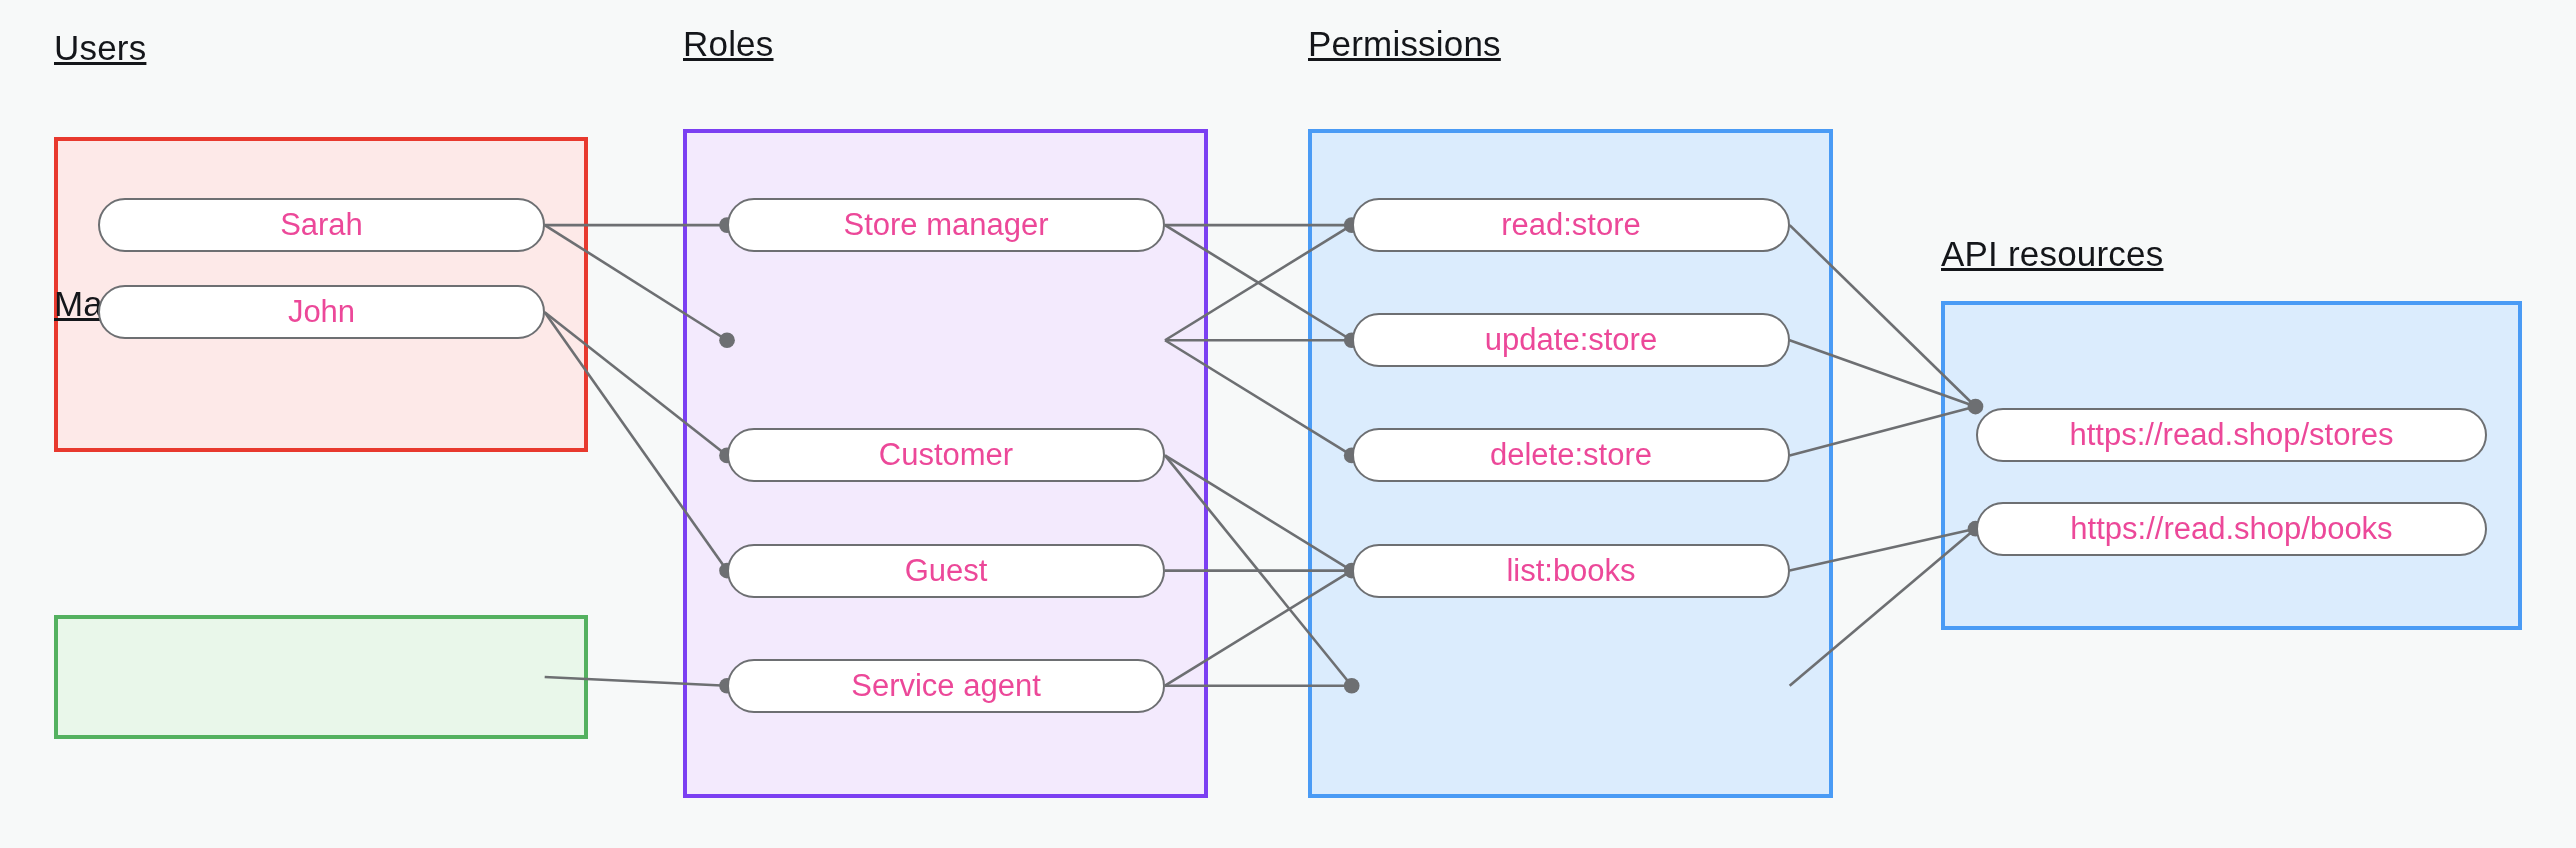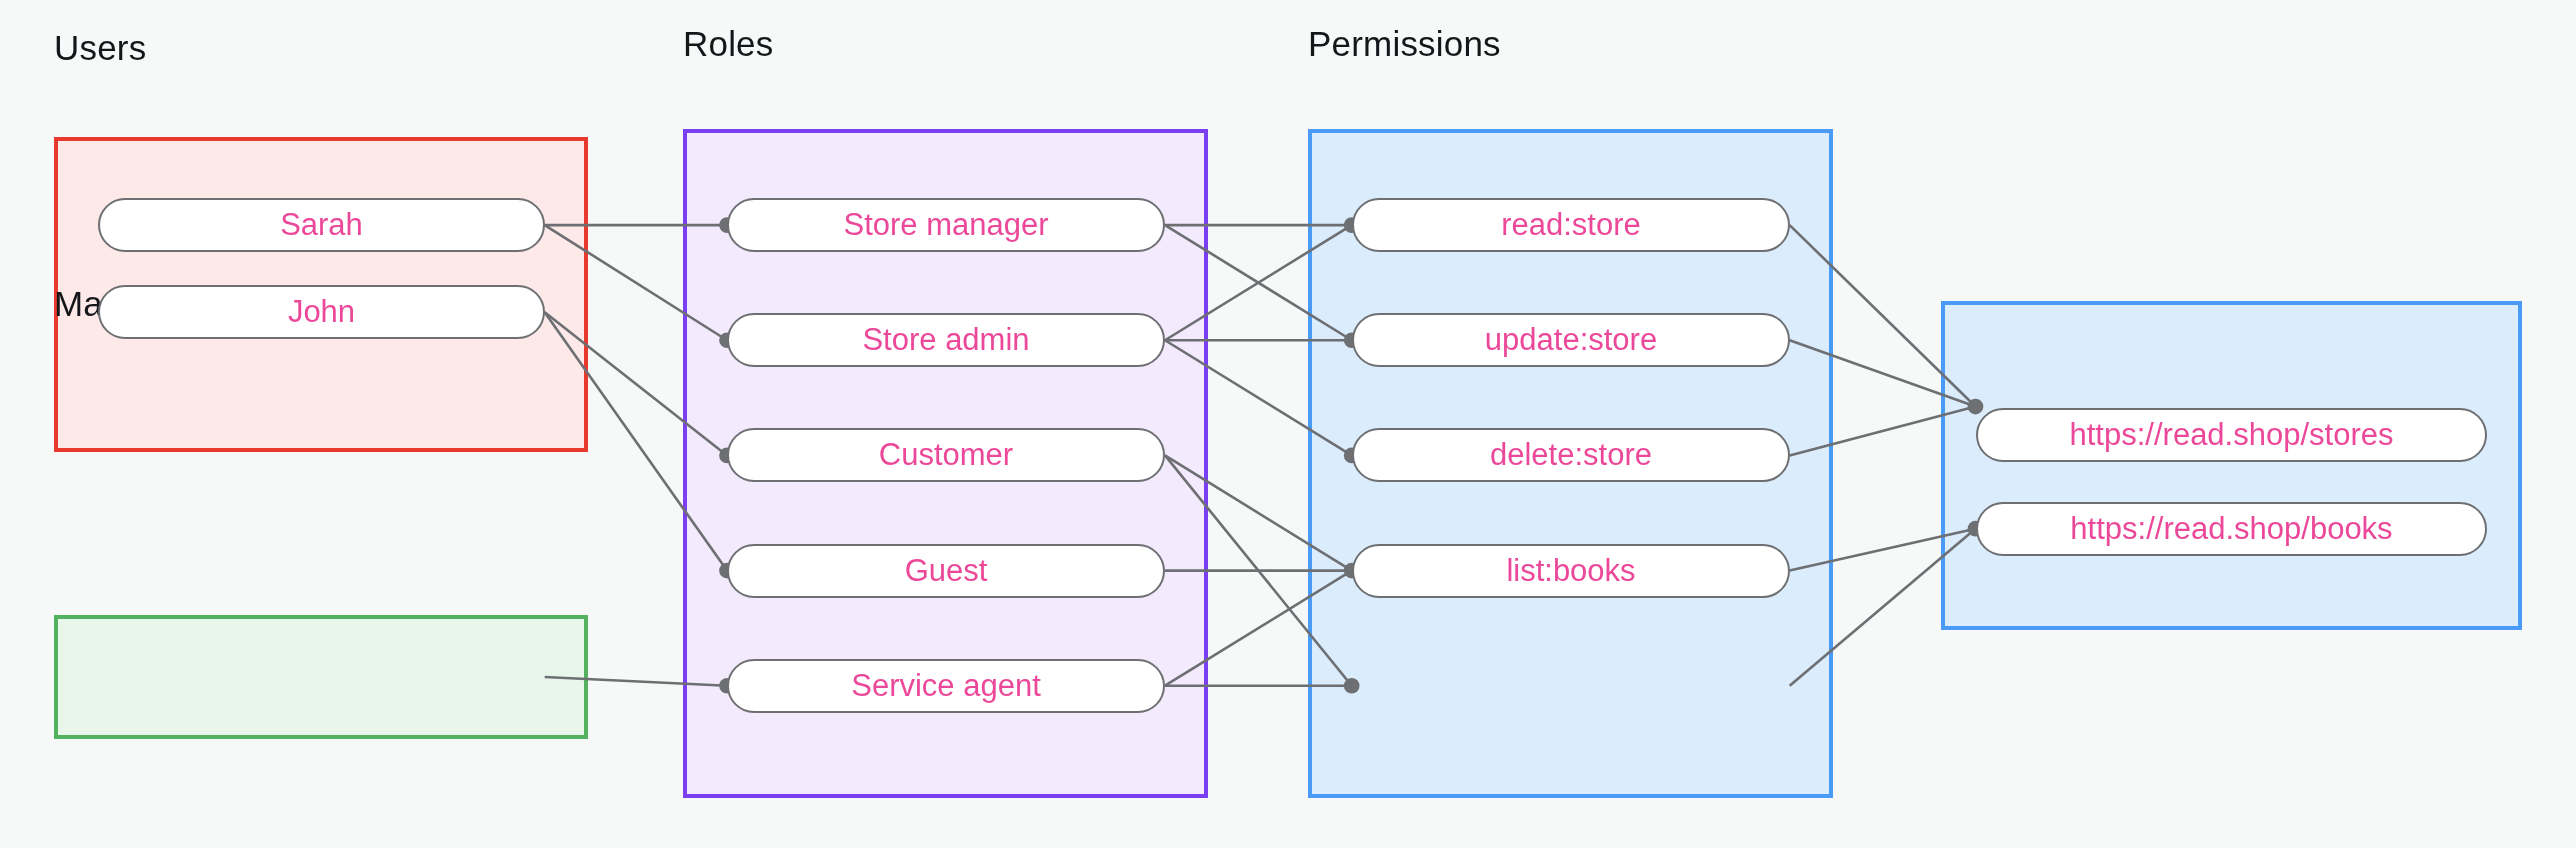--- a/index.html
+++ b/index.html
@@ -13,20 +13,21 @@
   #canvas{position:absolute;inset:0;}
   svg.edges{position:absolute;left:0;top:0;width:2576px;height:848px;pointer-events:none;z-index:5;}
 
   .group-label{
     position:absolute;
     font-size:35px;
     color:#14161a;
     letter-spacing:0.2px;
     white-space:nowrap;
     z-index:2;
+    text-decoration:underline;
   }
 
   .group-box{
     position:absolute;
     box-sizing:border-box;
     border-width:4.4px;
     border-style:solid;
     z-index:1;
   }
   .g-users{border-color:#e8392e;background:#fde9e8;}
@@ -90,27 +91,27 @@
     </svg>
 <div class="group-box g-users" style="left: 54px; top: 137px; width: 534px; height: 315px;"></div>
     <div class="group-label" style="left: 54px; top: 28px;">Users</div>
     <div class="node" style="left: 98px; top: 198px; width: 447px; height: 54px;">Sarah</div>
     <div class="node" style="left: 98px; top: 285px; width: 447px; height: 54px;">John</div>
     <div class="group-box g-m2m" style="left: 54px; top: 615px; width: 534px; height: 124px;"></div>
     <div class="group-label" style="left: 54px; top: 284px;">Machine-to-machine apps</div>
     <div class="group-box g-roles" style="left: 683px; top: 129px; width: 525px; height: 669px;"></div>
     <div class="group-label" style="left: 683px; top: 24.4px;">Roles</div>
     <div class="node" style="left: 727px; top: 198px; width: 438px; height: 54px;">Store manager</div>
-    <div class="node" style="left: 727px; top: 313px; width: 438px; height: 54px;">Store admin</div>
     <div class="node" style="left: 727px; top: 428px; width: 438px; height: 54px;">Customer</div>
     <div class="node" style="left: 727px; top: 544px; width: 438px; height: 54px;">Guest</div>
     <div class="node" style="left: 727px; top: 659px; width: 438px; height: 54px;">Service agent</div>
     <div class="group-box g-perms" style="left: 1308px; top: 129px; width: 525px; height: 669px;"></div>
     <div class="group-label" style="left: 1308px; top: 24.4px;">Permissions</div>
     <div class="node" style="left: 1352px; top: 198px; width: 438px; height: 54px;">read:store</div>
     <div class="node" style="left: 1352px; top: 313px; width: 438px; height: 54px;">update:store</div>
     <div class="node" style="left: 1352px; top: 428px; width: 438px; height: 54px;">delete:store</div>
     <div class="node" style="left: 1352px; top: 544px; width: 438px; height: 54px;">list:books</div>
     <div class="group-box g-api" style="left: 1941px; top: 301px; width: 581px; height: 329px;"></div>
+    <div class="group-label" style="left: 1941px; top: 234px;">API resources</div>
     <div class="node" style="left: 1976px; top: 380px; width: 511px; height: 54px; margin-top: 28px;">https://read.shop/stores</div>
     <div class="node" style="left: 1976px; top: 502px; width: 511px; height: 54px;">https://read.shop/books</div>
   </div>
 
 
 </body></html>

